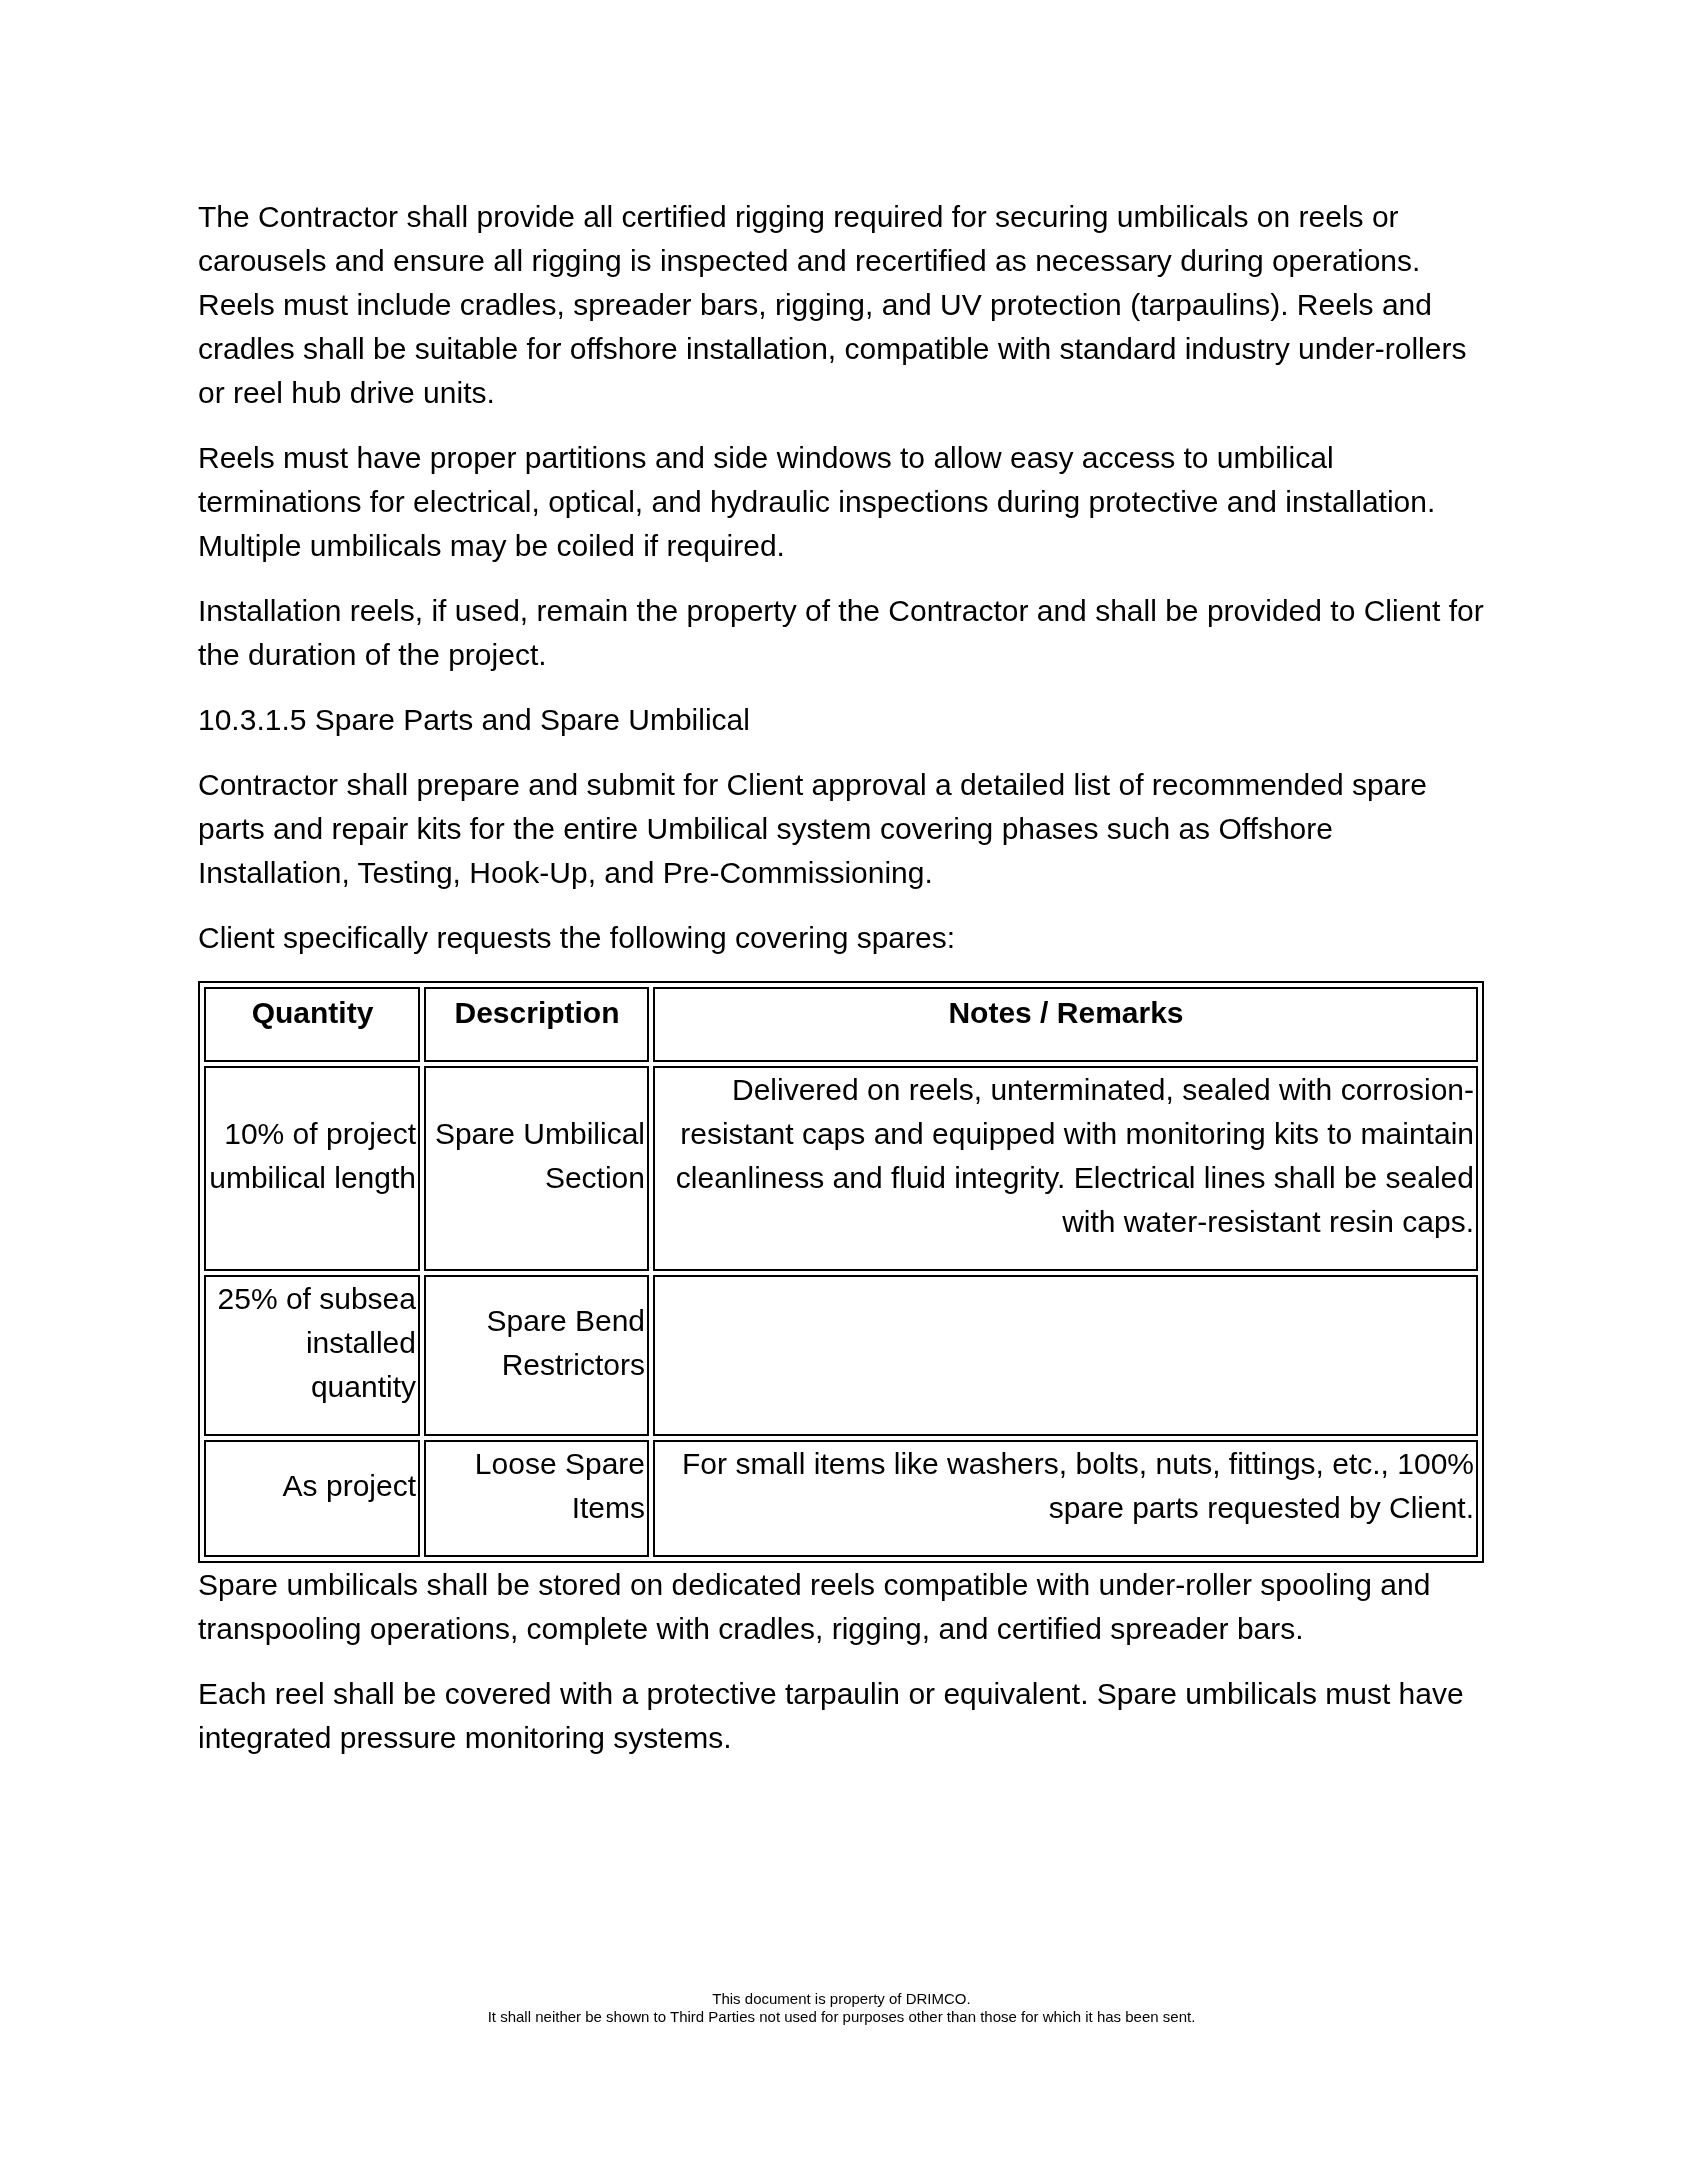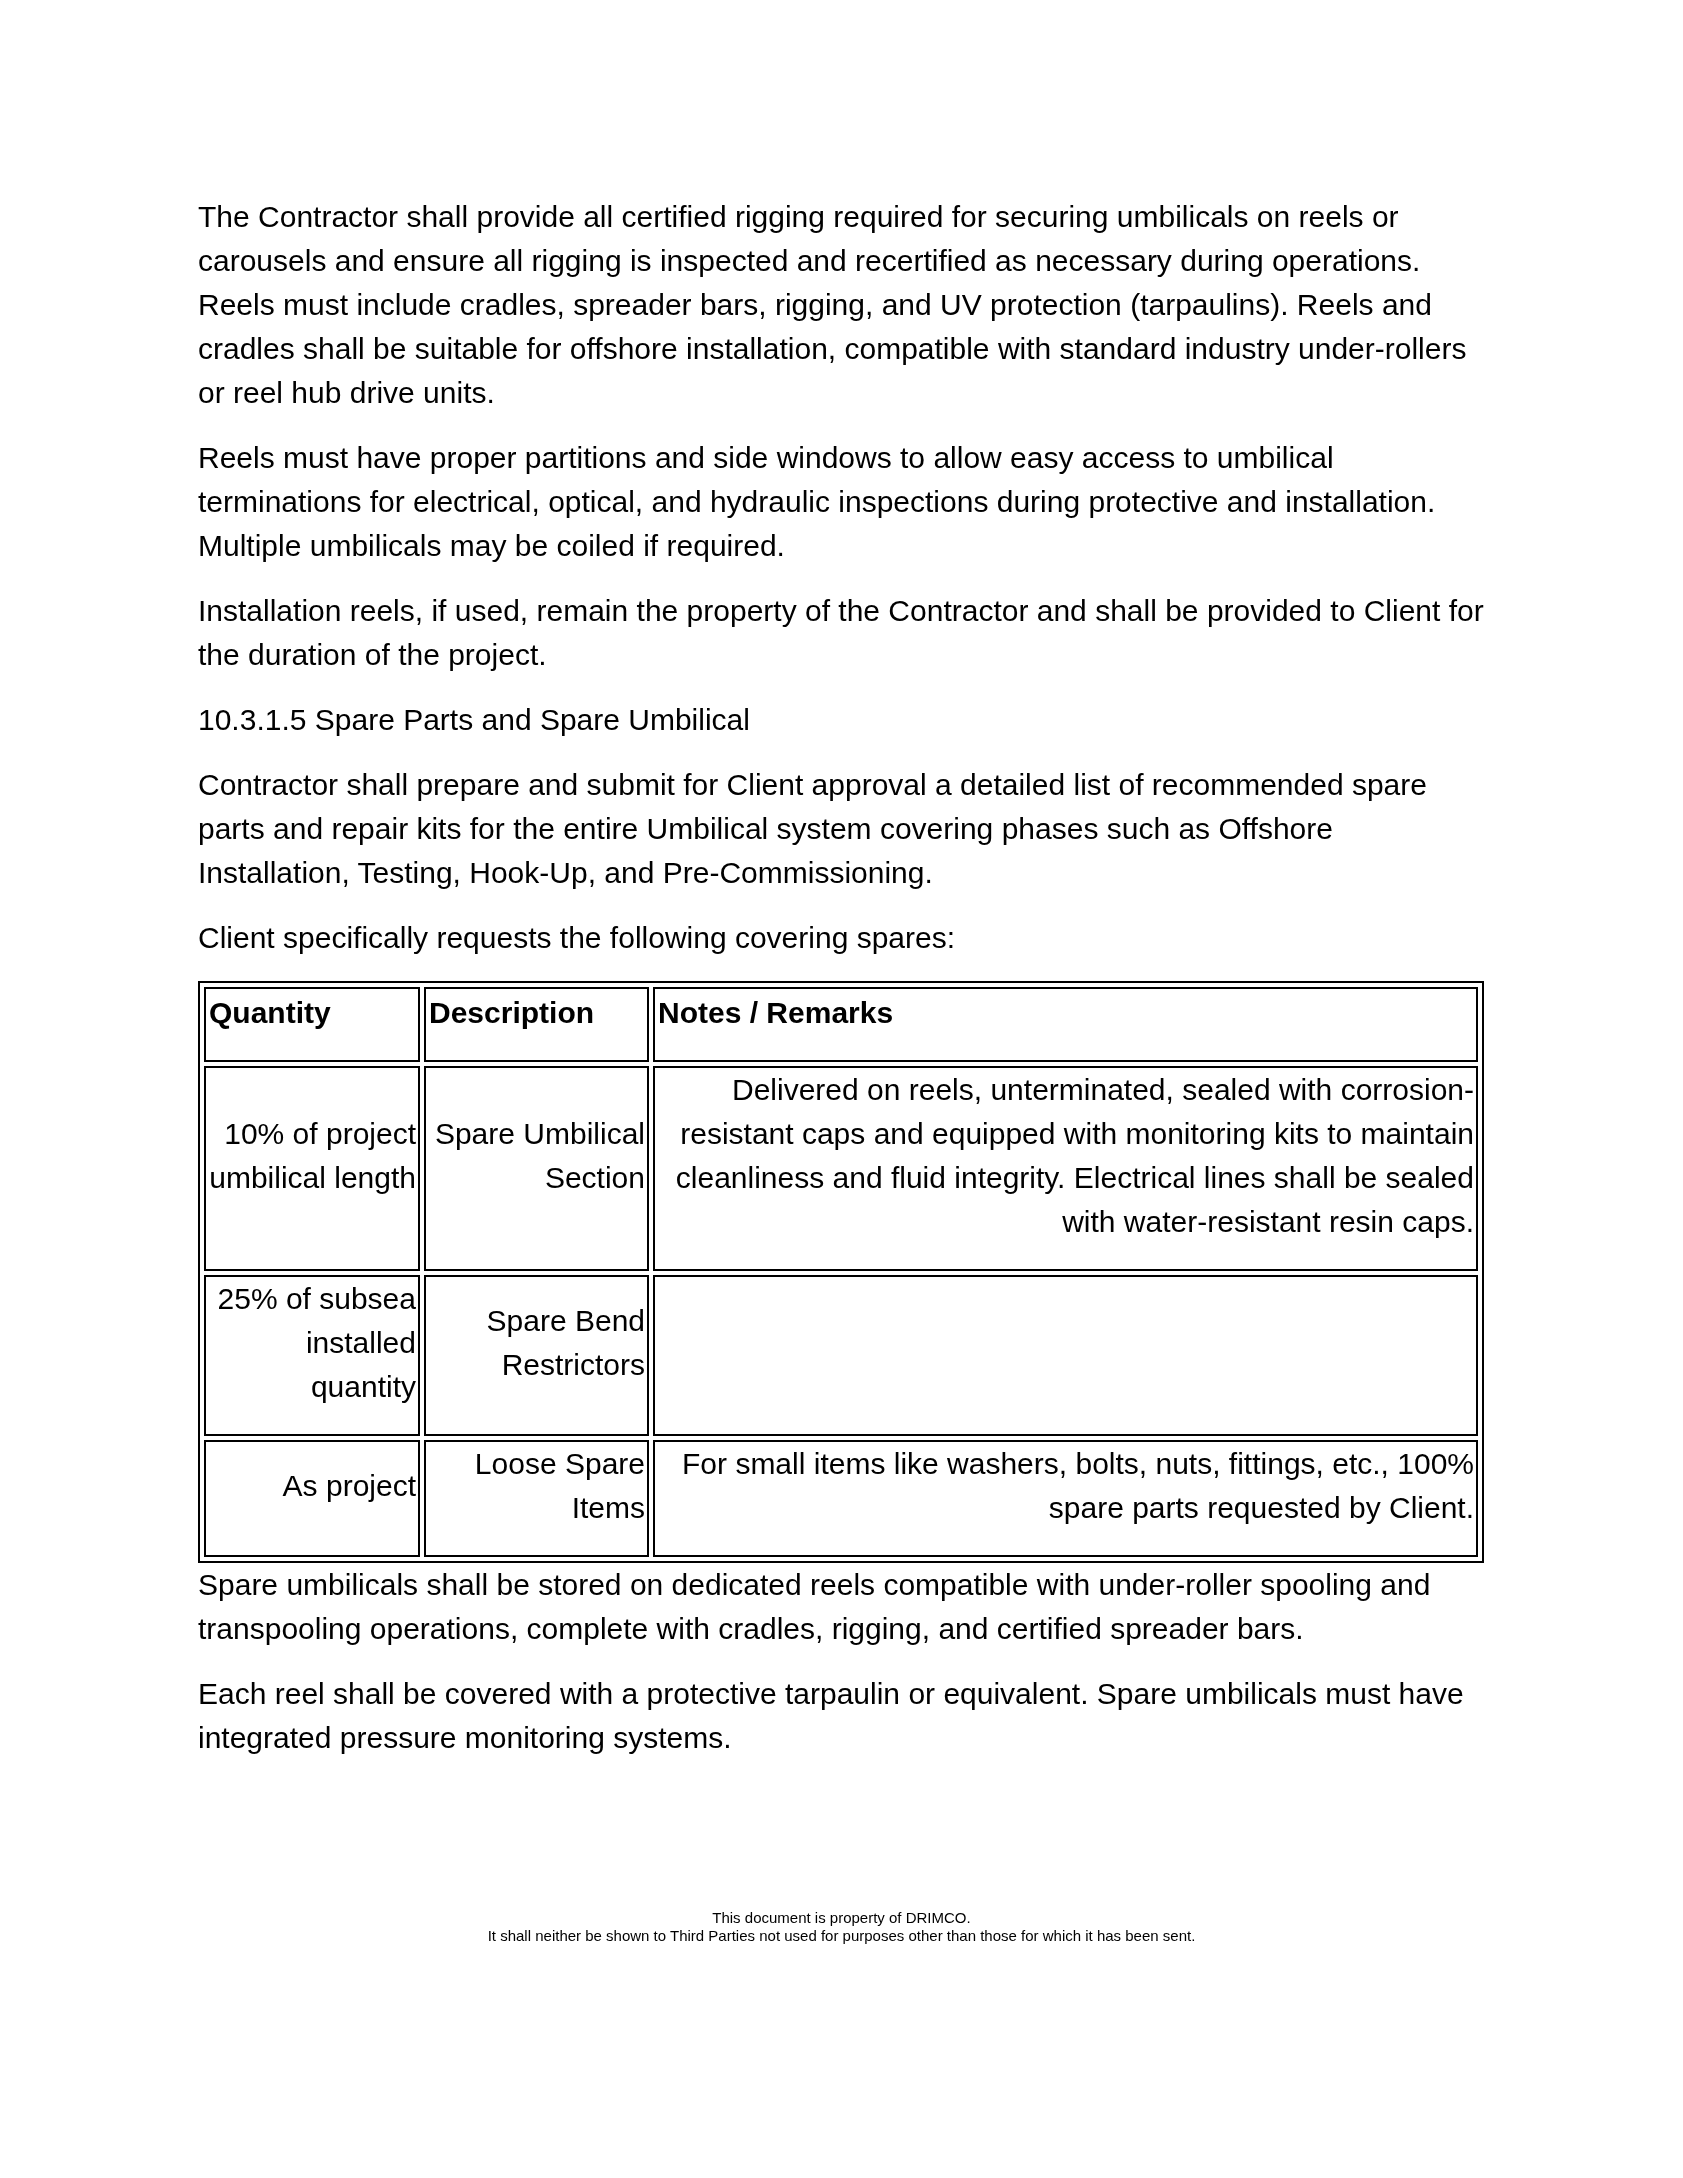--- a/index.html
+++ b/index.html
@@ -5,24 +5,24 @@
   html, body { margin: 0; padding: 0; background: #ffffff; }
   body { width: 1683px; height: 2178px; position: relative; overflow: hidden;
          font-family: "Liberation Sans", sans-serif; color: #000; }
   .page { position: absolute; left: 198px; top: 195px; width: 1287px; }
   p { margin: 0 0 21px 0; font-size: 30px; line-height: 44px; }
   h3 { margin: 0 0 21px 0; font-size: 30px; line-height: 44px; font-weight: normal; }
   table.spares { border-collapse: separate; border-spacing: 4px; border: 2px solid #000;
                  width: 1286px; margin: 0; box-sizing: border-box; }
   table.spares th, table.spares td { border: 2px solid #000; font-size: 30px; line-height: 44px;
                  padding: 0 2px 25px 3px; vertical-align: middle; text-align: right; }
-  table.spares th { font-weight: bold; text-align: left; vertical-align: top; padding-top: 2px; }
+  table.spares th { font-weight: bold; text-align: center; vertical-align: top; padding-top: 2px; }
   .c1 { width: 207px; } .c2 { width: 216px; }
   .after-table { margin-top: 0; }
-  .footer { position: absolute; left: 0; width: 1683px; top: 1909px; text-align: center;
+  .footer { position: absolute; left: 0; width: 1683px; top: 1990px; text-align: center;
             font-size: 15px; line-height: 18px; }
 </style>
 </head>
 <body>
 
 <div class="page">
   <p>The Contractor shall provide all certified rigging required for securing umbilicals on reels or carousels and ensure all rigging is inspected and recertified as necessary during operations. Reels must include cradles, spreader bars, rigging, and UV protection (tarpaulins). Reels and cradles shall be suitable for offshore installation, compatible with standard industry under-rollers or reel hub drive units.</p>
   <p>Reels must have proper partitions and side windows to allow easy access to umbilical terminations for electrical, optical, and hydraulic inspections during protective and installation. Multiple umbilicals may be coiled if required.</p>
   <p>Installation reels, if used, remain the property of the Contractor and shall be provided to Client for the duration of the project.</p>
   <h3>10.3.1.5 Spare Parts and Spare Umbilical</h3>

